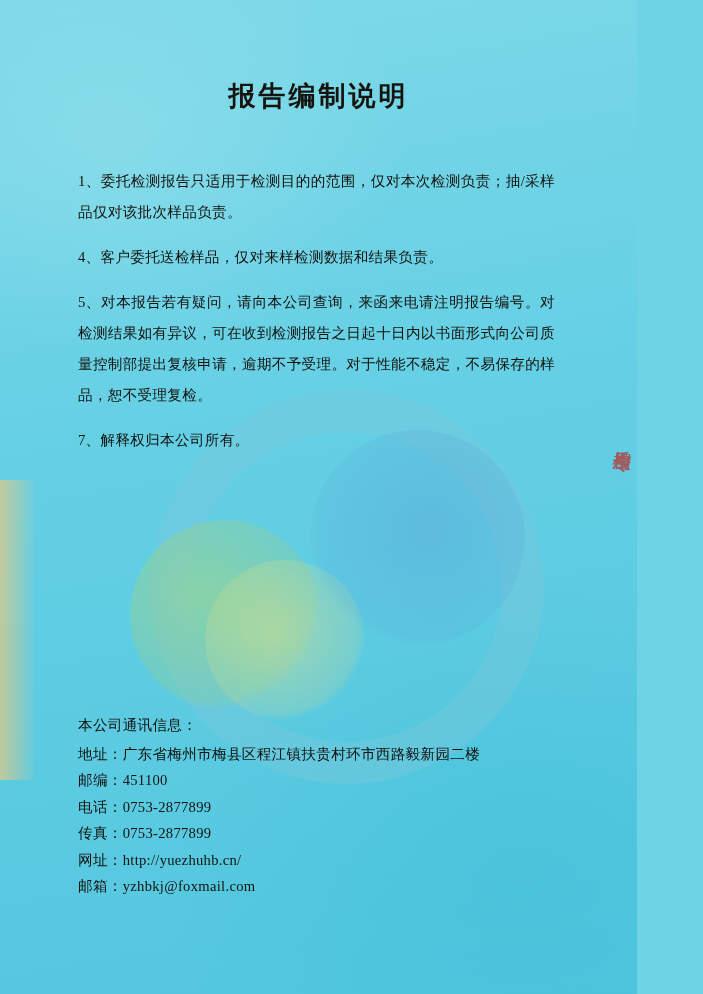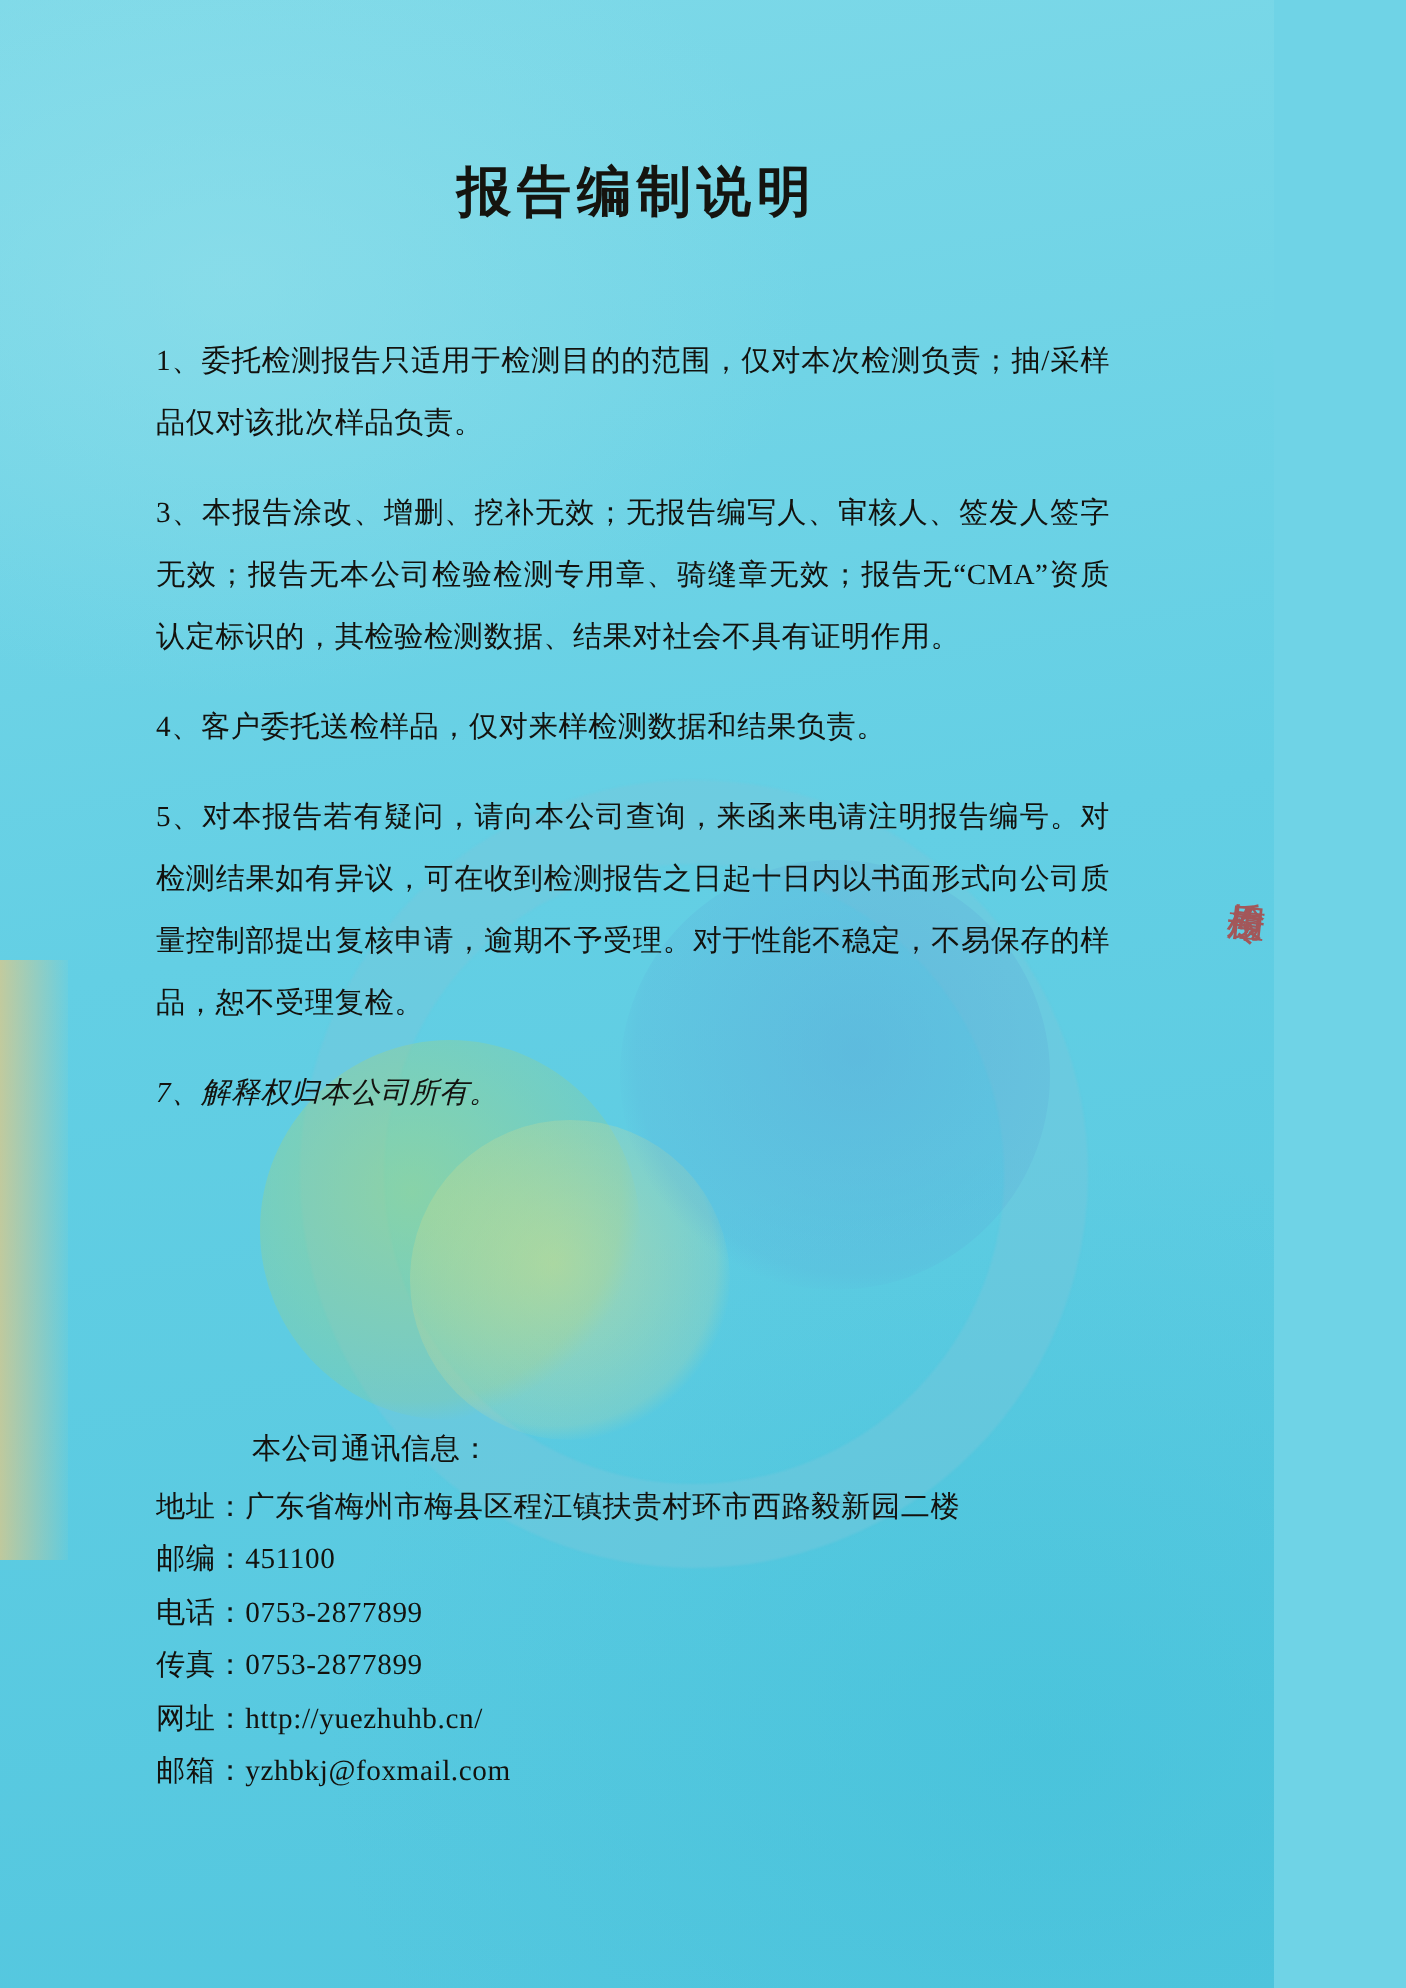--- a/index.html
+++ b/index.html
@@ -106,33 +106,33 @@
     margin: 52px 82px 0 78px;
   }
   .para {
     font-size: 14.6px;
     line-height: 31px;
     color: #13120e;
     text-align: justify;
     margin: 0 0 14px 0;
     letter-spacing: 0.3px;
   }
-  .para:last-child { margin-bottom: 0; font-style: italic; }
+  .para:last-child { margin-bottom: 0; }
 
   .contact {
     position: absolute;
     left: 78px;
     top: 712px;
     font-size: 14.6px;
     line-height: 26.5px;
     color: #13120e;
     letter-spacing: 0.3px;
   }
   .contact .line { white-space: nowrap; }
-  .contact .head { margin-bottom: 2px; margin-left: 48px; }
+  .contact .head { margin-bottom: 2px; }
 
   .footer {
     position: absolute;
     left: 0;
     right: 0;
     bottom: 26px;
     text-align: center;
     font-size: 12.5px;
     color: #16150f;
     letter-spacing: 1px;
@@ -148,21 +148,20 @@
   <div class="wm wm-yellow"></div>
   <div class="wm wm-blue"></div>
   <div class="wm wm-left-edge"></div>
 
   <div class="stamp">质检专用</div>
 
   <h1 class="title">报告编制说明</h1>
 
   <div class="body-block">
     <p class="para">1、委托检测报告只适用于检测目的的范围，仅对本次检测负责；抽/采样品仅对该批次样品负责。</p>
-    <p class="para">3、本报告涂改、增删、挖补无效；无报告编写人、审核人、签发人签字无效；报告无本公司检验检测专用章、骑缝章无效；报告无“CMA”资质认定标识的，其检验检测数据、结果对社会不具有证明作用。</p>
     <p class="para">4、客户委托送检样品，仅对来样检测数据和结果负责。</p>
     <p class="para">5、对本报告若有疑问，请向本公司查询，来函来电请注明报告编号。对检测结果如有异议，可在收到检测报告之日起十日内以书面形式向公司质量控制部提出复核申请，逾期不予受理。对于性能不稳定，不易保存的样品，恕不受理复检。</p>
     <p class="para">7、解释权归本公司所有。</p>
   </div>
 
   <div class="contact">
     <div class="line head">本公司通讯信息：</div>
     <div class="line">地址：广东省梅州市梅县区程江镇扶贵村环市西路毅新园二楼</div>
     <div class="line">邮编：451100</div>
     <div class="line">电话：0753-2877899</div>

